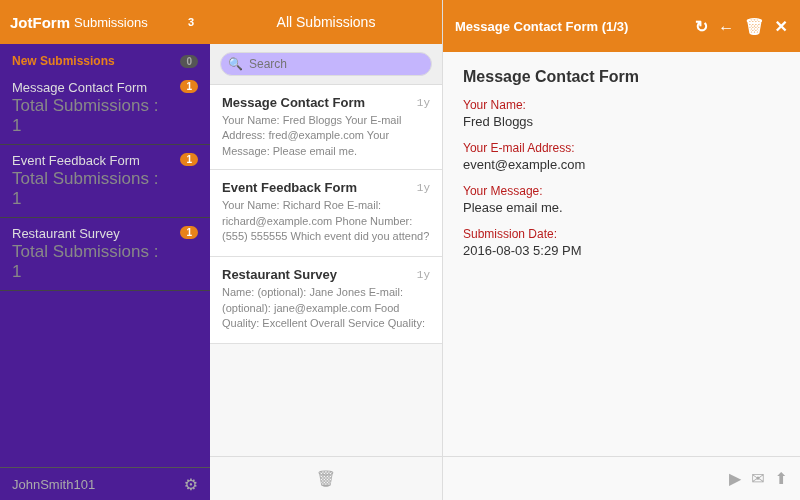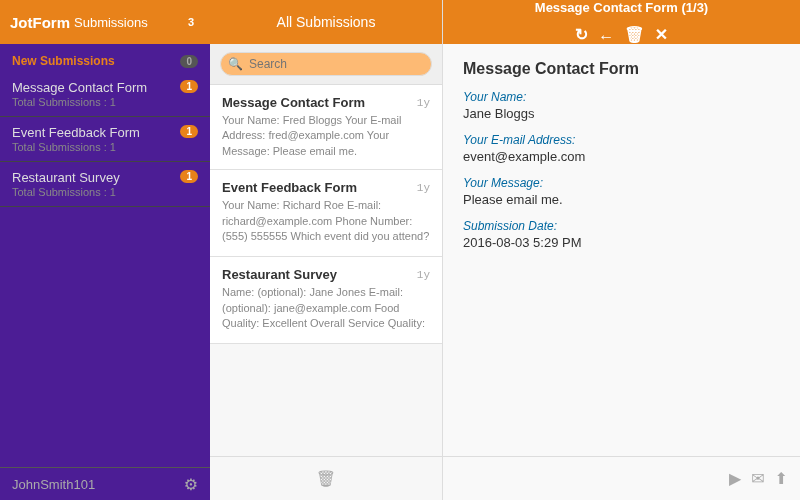--- a/index.html
+++ b/index.html
@@ -64,21 +64,21 @@
       justify-content: space-between;
       border-bottom: 1px solid #444;
     }
     .sidebar-item .item-info .item-title {
       color: #ddd;
       font-size: 13px;
       font-weight: 500;
     }
     .sidebar-item .item-info .item-subtitle {
       color: #888;
-      font-size: 11px;
+      font-size: 17px;
       margin-top: 1px;
     }
     .sidebar-item .item-badge {
       background: #e8821a;
       color: white;
       font-size: 10px;
       font-weight: bold;
       border-radius: 8px;
       padding: 1px 6px;
       margin-left: 8px;
@@ -122,21 +122,21 @@
       font-size: 14px;
       font-weight: 400;
     }
     #search-bar {
       padding: 8px 10px;
       background: #efefef;
       border-bottom: 1px solid #ddd;
     }
     #search-bar input {
       width: 100%;
-      background: #fdba74;
+      background: #c4b5fd;
       border: 1px solid #ddd;
       border-radius: 14px;
       padding: 4px 10px 4px 28px;
       font-size: 12px;
       outline: none;
       color: #555;
     }
     .search-wrapper {
       position: relative;
     }
@@ -197,28 +197,27 @@
 
     
     #detail-panel {
       flex: 1;
       background: #f9f9f9;
       display: flex;
       flex-direction: column;
     }
     #detail-header {
       background: #e8821a;
-      height: 44px;
+      height: 52px;
       display: flex;
       align-items: center;
       padding: 0 12px;
       color: white;
       font-size: 13px;
       font-weight: 600;
-      flex-direction: column;
     }
     #detail-header .detail-title {
       flex: 1;
     }
     #detail-header .header-icons {
       display: flex;
       gap: 10px;
       align-items: center;
     }
     #detail-header .header-icons span {
@@ -235,22 +234,21 @@
       font-size: 16px;
       font-weight: 600;
       color: #333;
       margin-bottom: 12px;
     }
     .field-block {
       margin-bottom: 12px;
     }
     .field-label {
       font-size: 12px;
-      color: #0369a1;
-      font-style: italic;
+      color: #b91c1c;
       margin-bottom: 2px;
     }
     .field-value {
       font-size: 13px;
       color: #333;
       font-weight: 500;
     }
     #detail-footer {
       border-top: 1px solid #ddd;
       height: 44px;
@@ -349,21 +347,21 @@
       <span>↻</span>
       <span>←</span>
       <span>🗑</span>
       <span>✕</span>
     </div>
   </div>
   <div id="detail-body">
     <div class="form-title">Message Contact Form</div>
     <div class="field-block">
       <div class="field-label">Your Name:</div>
-      <div class="field-value">Jane Bloggs</div>
+      <div class="field-value">Fred Bloggs</div>
     </div>
     <div class="field-block">
       <div class="field-label">Your E-mail Address:</div>
       <div class="field-value">event@example.com</div>
     </div>
     <div class="field-block">
       <div class="field-label">Your Message:</div>
       <div class="field-value">Please email me.</div>
     </div>
     <div class="field-block">

